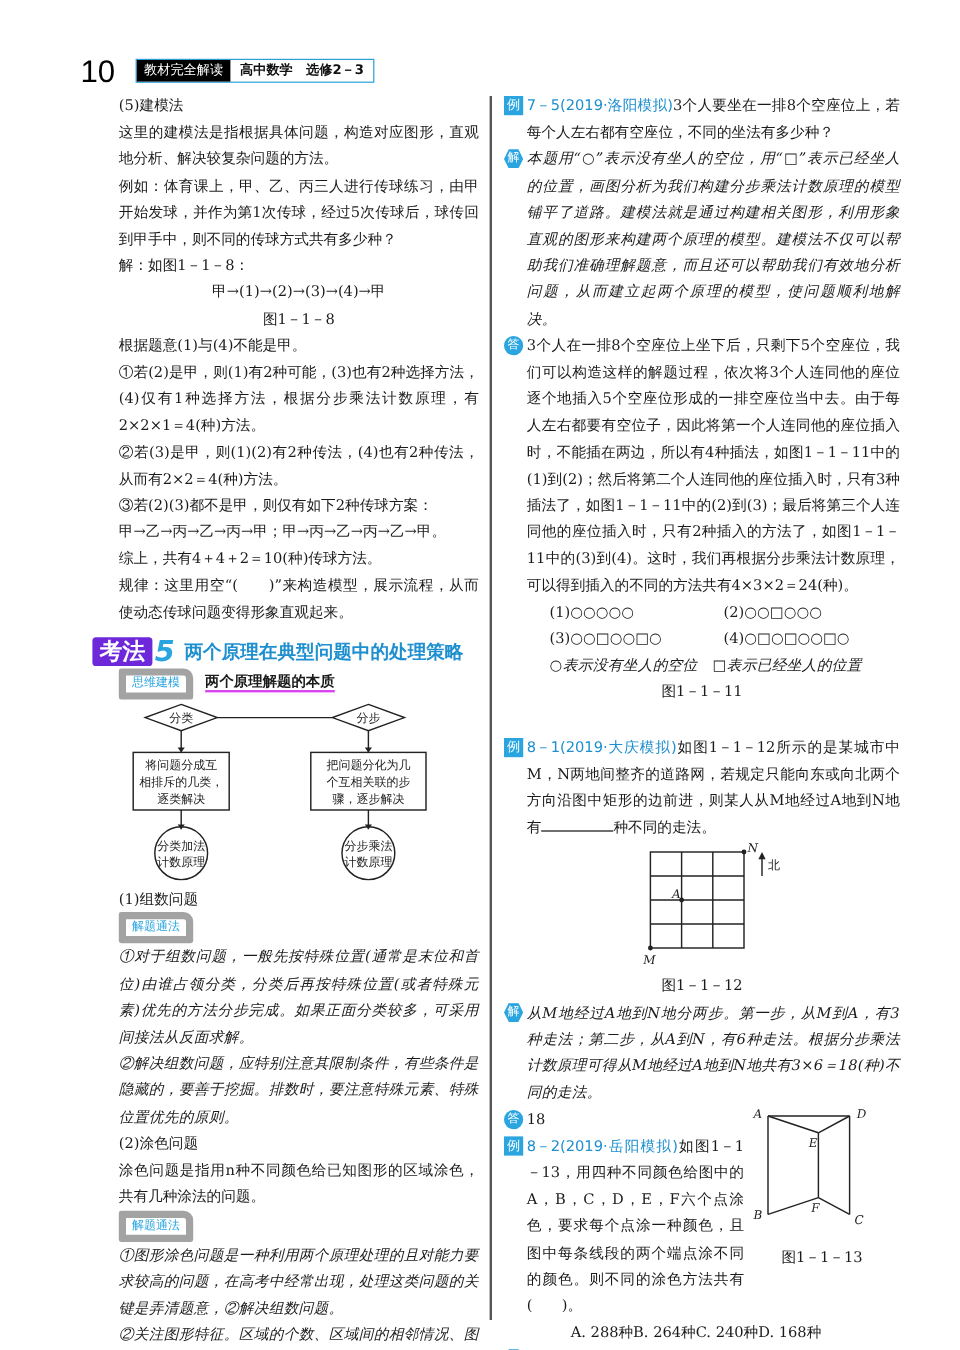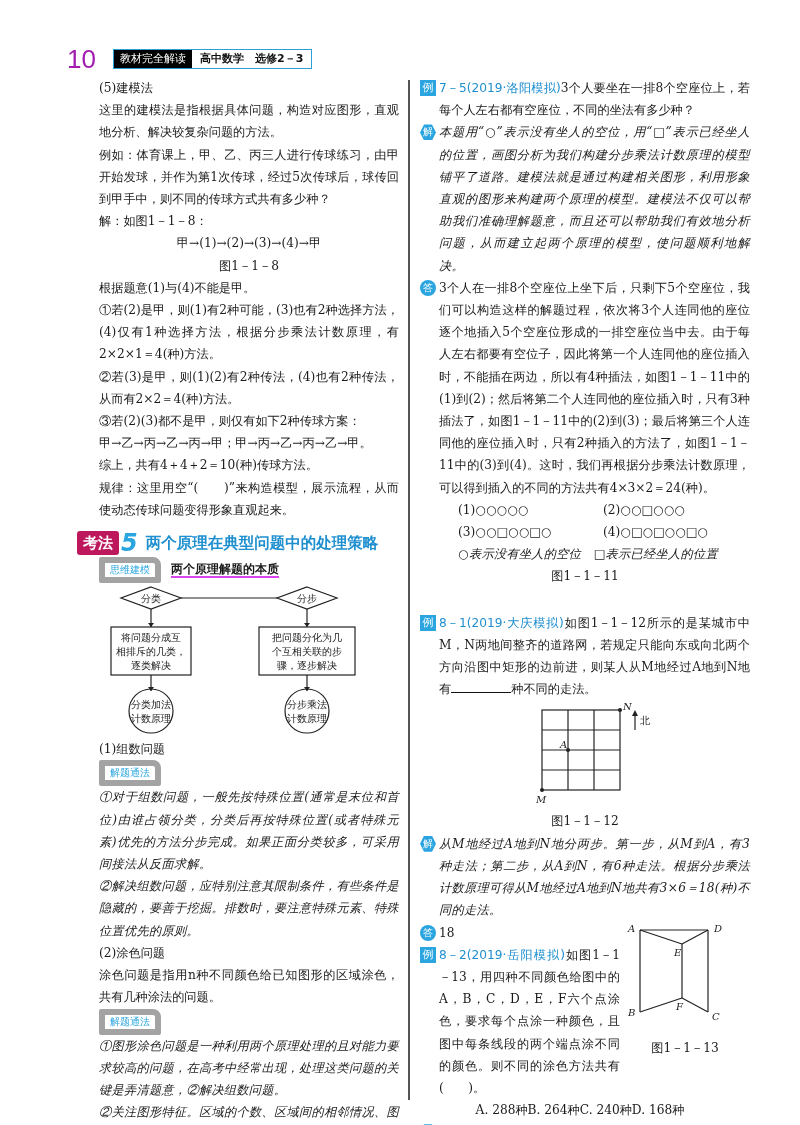--- a/index.html
+++ b/index.html
@@ -1,30 +1,30 @@
 <!DOCTYPE html>
 <html><head>
 <meta charset="utf-8">
 <style>
   html, body { margin:0; padding:0; }
   body { width:800px; height:1125px; background:#ffffff; position:relative; overflow:hidden;
          font-family:"DejaVu Serif","Liberation Serif",serif; color:#1a1a1a; }
-  .page-num { position:absolute; left:67px; top:44px; font-family:"Liberation Sans",sans-serif; font-size:26px; color:#a21caf; }
+  .page-num { position:absolute; left:67px; top:44px; font-family:"Liberation Sans",sans-serif; font-size:26px; color:#000000; }
   .header-bar { position:absolute; left:113px; top:49px; display:flex; border:1.5px solid #2a9fd8; height:18px; }
   .header-brand { background:#000000; color:#fff; font-family:"DejaVu Sans",sans-serif; font-size:11px; padding:0 6px; line-height:18px; }
   .header-sub { color:#111; font-family:"DejaVu Sans",sans-serif; font-size:11px; padding:0 8px; line-height:18px; font-weight:bold; }
   .divider { position:absolute; left:408px; top:80px; width:2px; height:1020px; background:#555; }
   .col { position:absolute; font-size:12.2px; line-height:22.2px; }
   .col-left { left:99px; top:77px; width:300px; }
   .col-right { left:420px; top:77px; width:330px; }
   p { margin:0; text-align:justify; }
   .center { text-align:center; }
   .kaiti { font-family:"DejaVu Serif",serif; font-style:italic; letter-spacing:0.3px; }
   .section { margin:10px 0 4px -22px; display:flex; align-items:center; }
-  .sec-badge { background:#be185d; color:#fff; font-family:"DejaVu Sans",sans-serif; font-weight:bold; font-size:15px; padding:1px 6px; border-radius:3px; }
+  .sec-badge { background:#6d28d9; color:#fff; font-family:"DejaVu Sans",sans-serif; font-weight:bold; font-size:19px; padding:1px 6px; border-radius:3px; }
   .sec-num { color:#2aa5e0; font-family:"DejaVu Sans",sans-serif; font-weight:bold; font-size:24px; font-style:italic; margin-left:2px; }
   .sec-title { color:#1e8fcf; font-family:"DejaVu Sans",sans-serif; font-weight:bold; font-size:15.5px; margin-left:8px; }
   .tag-box { display:inline-block; border:6px solid #a3a3a3; color:#2aa5e0; font-family:"DejaVu Sans",sans-serif; font-size:10px; line-height:14px; padding:0 5px; border-radius:2px 8px 2px 2px; margin-right:6px; }
   .tag-title { font-family:"DejaVu Sans",sans-serif; font-weight:bold; font-size:12px; border-bottom:2px solid #d946ef; }
   .ex-row { display:flex; }
   .ex-badge { background:#2aa5e0; color:#fff; font-size:11px; width:16px; height:16px; line-height:16px; text-align:center; margin-top:3px; margin-right:3px; flex:none; }
   .ex-label { color:#1e8fcf; font-family:"DejaVu Sans",sans-serif; }
   .hex-badge { background:#2aa5e0; color:#fff; font-size:10px; width:16px; height:16px; line-height:16px; text-align:center; margin-top:3px; margin-right:3px; flex:none;
                clip-path:polygon(25% 0,75% 0,100% 50%,75% 100%,25% 100%,0 50%); }
   .circle-badge { background:#2aa5e0; color:#fff; font-size:10px; width:16px; height:16px; line-height:16px; text-align:center; margin-top:3px; margin-right:3px; border-radius:50%; flex:none; }

